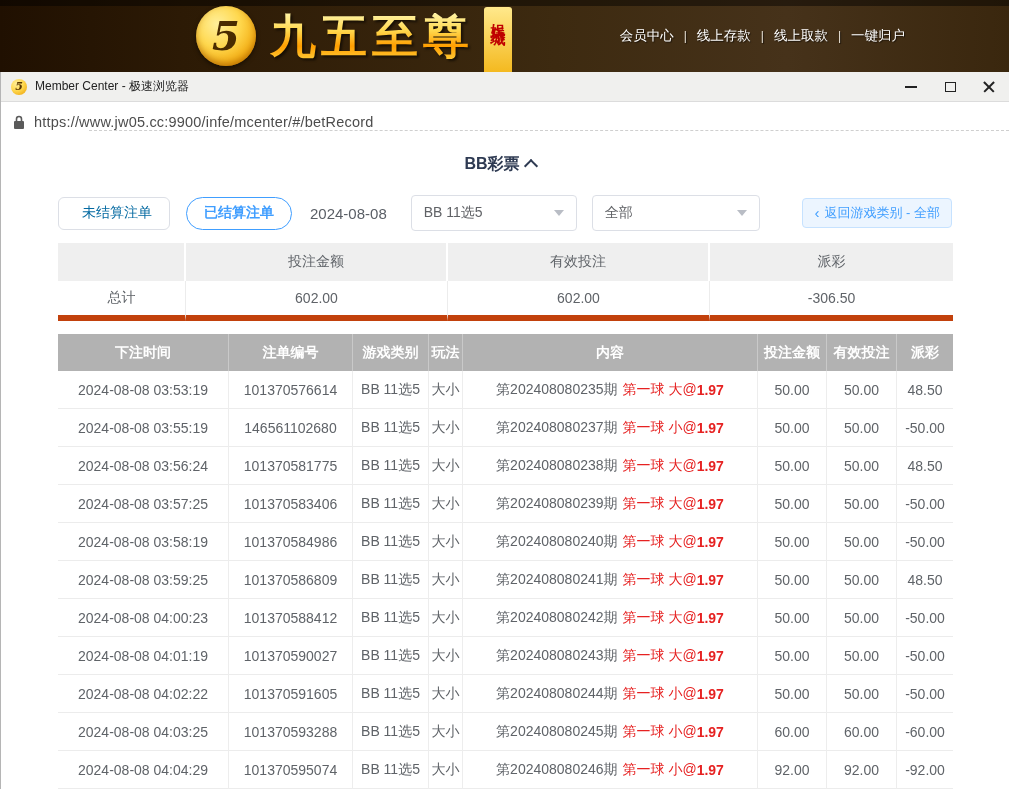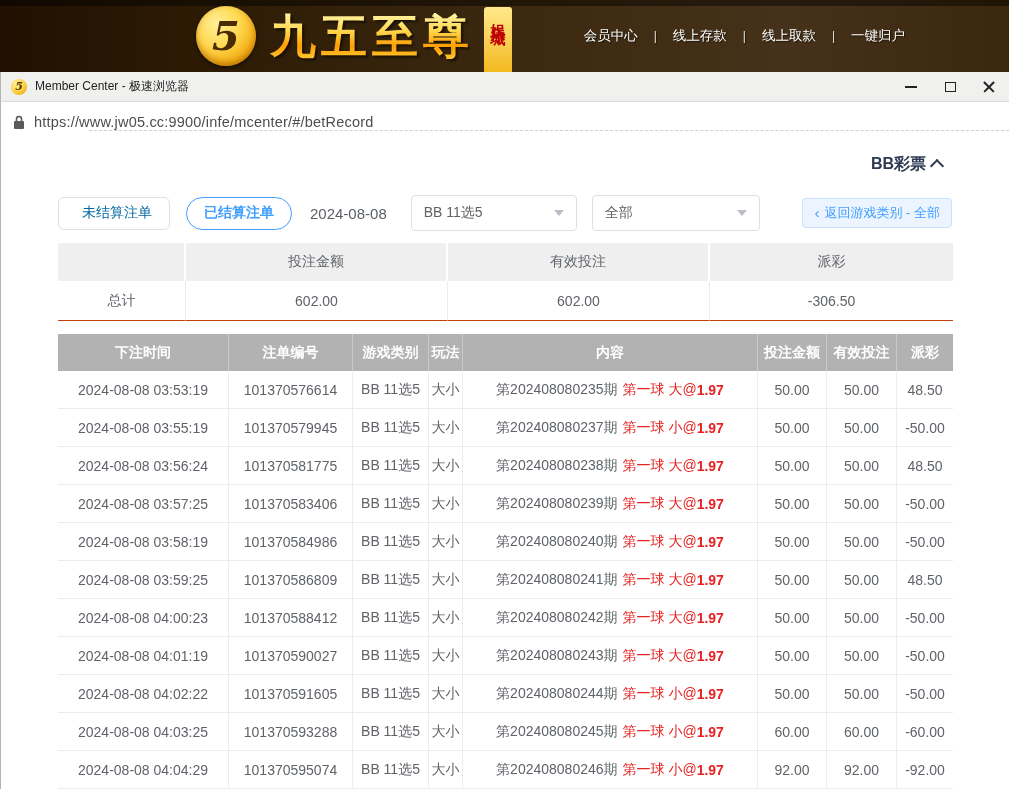--- a/index.html
+++ b/index.html
@@ -42,21 +42,21 @@
     margin-left:10px; margin-top:14px; width:28px; height:72px;
     background:linear-gradient(180deg,#ffe98c,#f3b414);
     border-radius:3px 3px 0 0;
     writing-mode:vertical-rl; text-orientation:upright;
     font-size:15px; font-weight:bold; color:#bf0000;
     display:flex; align-items:center; justify-content:flex-start;
     padding-top:4px; letter-spacing:4px; line-height:28px;
   }
   .banner-nav{
     margin-left:auto; margin-right:104px; display:flex; align-items:center;
-    gap:16px; color:#fff; font-size:13.5px; white-space:nowrap;
+    gap:10px; color:#fff; font-size:13.5px; white-space:nowrap;
     text-shadow:1px 1px 1px rgba(0,0,0,.6);
   }
   .banner-nav a{ color:#fff; text-decoration:none; cursor:pointer; }
   .banner-nav .sep{ color:#e8e2d8; font-size:12px; }
 
   
   .browser{ border-left:1px solid #b5b5b5; }
   .titlebar{
     height:30px; background:#f0f0ee; display:flex; align-items:center;
     padding:0 10px; border-bottom:1px solid #dcdcdc;
@@ -86,21 +86,21 @@
   .urlbar{
     height:28px; background:#fff; display:flex; align-items:flex-end; padding:0 12px;
   }
   .lock-icon{ flex:0 0 auto; display:block; }
   .url-text{ margin-left:9px; font-size:14.5px; color:#4d4d4d; letter-spacing:.2px; cursor:text; flex:1; }
 
   .dashed-sep{ margin-left:88px; border-top:1px dashed #cfcfcf; height:0; }
 
   
   .content{ padding:0 57px; background:#fff; }
-  .panel-header{ margin-top:23px; display:flex; align-items:center; justify-content:flex-end; }
+  .panel-header{ margin-top:23px; display:flex; align-items:center; justify-content:center; }
   .panel-title{ font-size:16px; font-weight:bold; color:#2e3a52; }
   .collapse-btn{ background:none; border:none; cursor:pointer; width:26px; height:20px; position:relative; }
   .chev-up{
     position:absolute; left:6px; top:6px; width:10px; height:10px;
     border-left:2px solid #2e3a52; border-top:2px solid #2e3a52;
     transform:rotate(45deg);
   }
 
   .filter-row{ margin-top:20px; display:flex; align-items:center; }
   .btn{
@@ -134,21 +134,21 @@
 
   
   .summary-table{ margin-top:12px; width:895px; font-size:14px; }
   .s-row{ display:grid; grid-template-columns:128px 262px 262px 243px; }
   .s-head .s-cell{
     background:#efefef; height:38px; border-right:2px solid #fff;
     display:flex; align-items:center; justify-content:center; color:#5f6368;
   }
   .s-head .s-cell:last-child{ border-right:none; }
   .s-body .s-cell{
-    background:#fff; height:40px; border-right:1px solid #ececec; border-bottom:1px solid #c2410c;
+    background:#fff; height:40px; border-right:1px solid #ececec; border-bottom:6px solid #c2410c;
     display:flex; align-items:center; justify-content:center; color:#5f6368;
   }
   .s-body .s-cell:last-child{ border-right:none; }
 
   
   .bet-table{ margin-top:13px; width:895px; font-size:14px; }
   .t-row{ display:grid; grid-template-columns:171px 124px 76px 34px 295px 69px 70px 56px; }
   .t-head .td{
     background:#b2b2b2; color:#fff; font-weight:bold; height:37px;
     display:flex; align-items:center; justify-content:center;
@@ -281,21 +281,21 @@
               <span class="red">第一球 大@</span>
               <b class="red">1.97</b>
     </div>
     <div class="td">50.00</div>
     <div class="td">50.00</div>
     <div class="td payout">48.50</div>
   </div>
 
   <div class="t-row">
     <div class="td">2024-08-08 03:55:19</div>
-    <div class="td">101370579945</div>
+    <div class="td">146561102680</div>
     <div class="td">BB 11选5</div>
     <div class="td">大小</div>
     <div class="td c-content">
       <span class="period">第202408080237期</span>
               <span class="red">第一球 小@</span>
               <b class="red">1.97</b>
     </div>
     <div class="td">50.00</div>
     <div class="td">50.00</div>
     <div class="td payout neg">-50.00</div>

